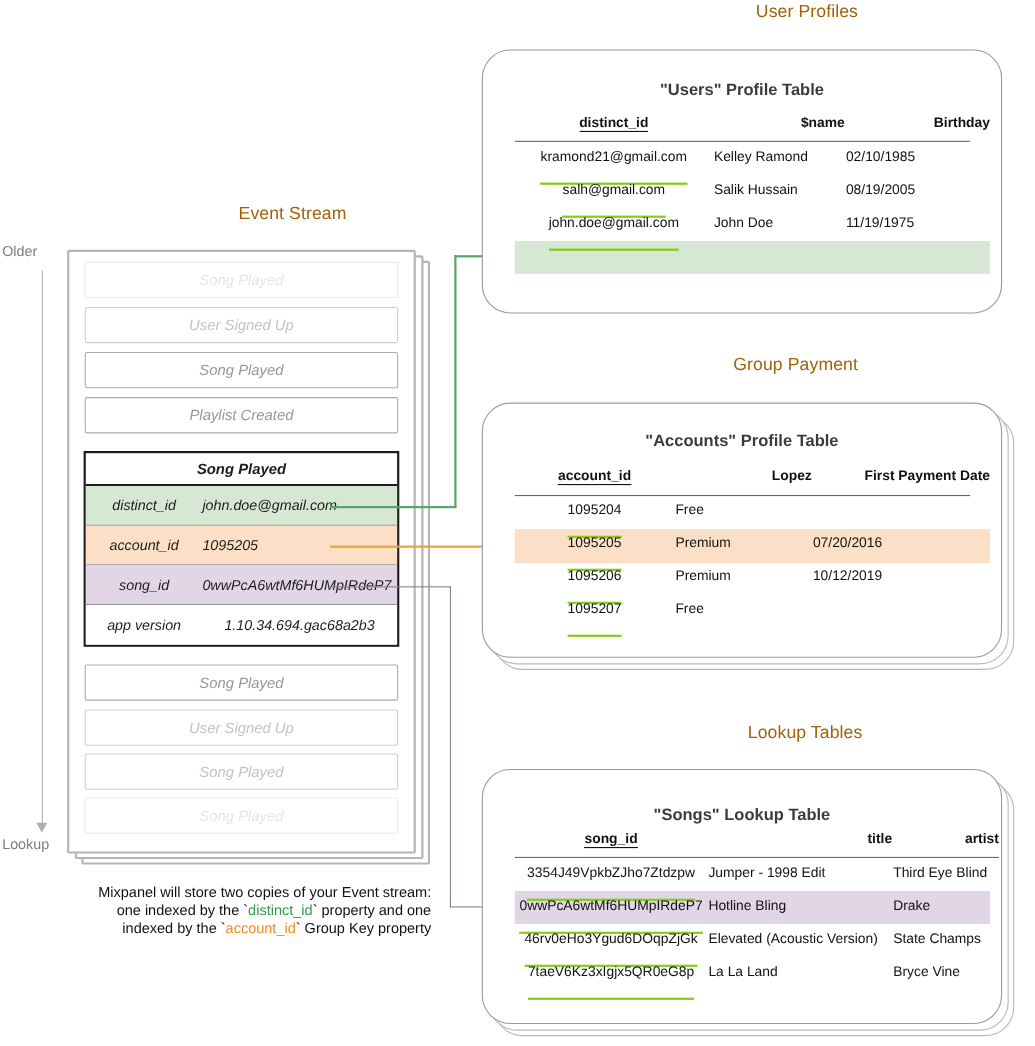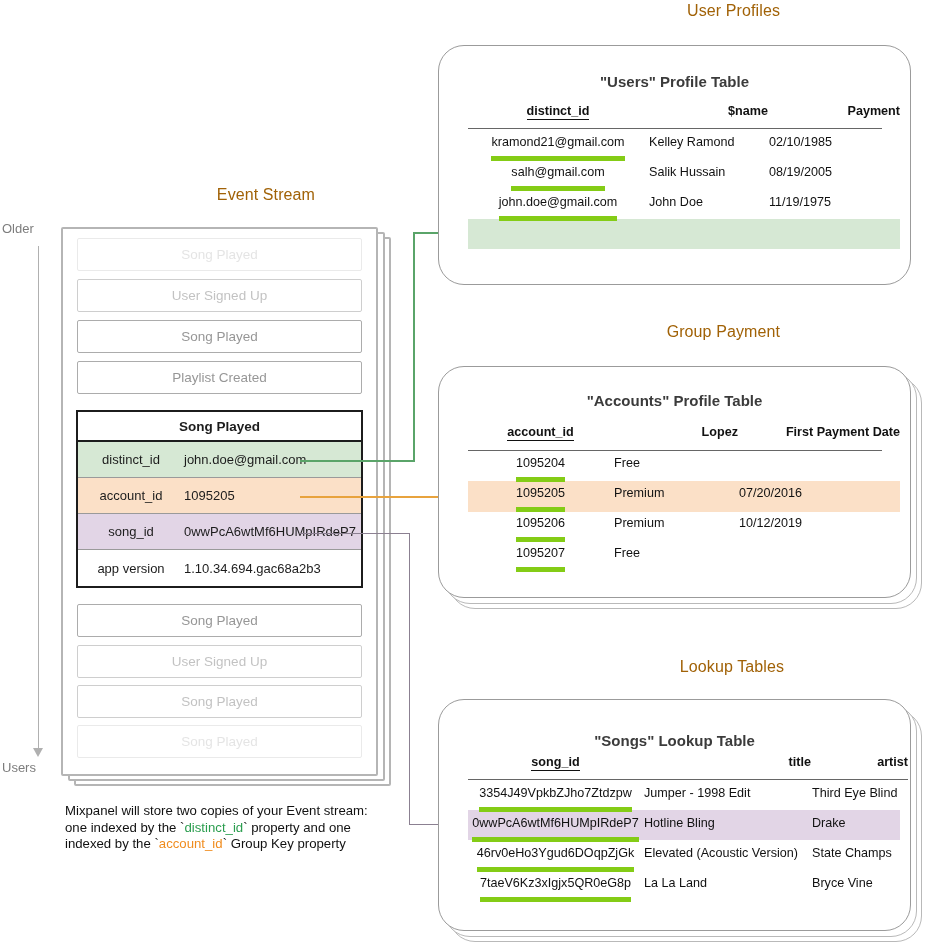--- a/index.html
+++ b/index.html
@@ -18,21 +18,21 @@
     font-size:16px;
     color:#a16207;
     text-align:right;
     letter-spacing:.1px;
     white-space:nowrap;
   }
 
   
   #event-stream-title{left:120px;top:186px;width:195px;}
 
-  .es-stack{position:absolute;border:2px solid #b5b5b5;background:#fff;border-radius:2px;}
+  .es-stack{position:absolute;border:2px solid #b5b5b5;background:#fff;border-radius:2px;font-style:italic;}
   #es-shadow2{left:74px;top:237px;width:313px;height:545px;}
   #es-shadow1{left:68px;top:232px;width:313px;height:545px;}
   #es-card{left:61px;top:227px;width:313px;height:545px;}
 
   .ev-row{
     position:absolute;left:14px;width:285px;height:33px;
     border:1px solid #8d8d8d;background:#fff;border-radius:2px;
     display:flex;align-items:center;justify-content:center;
     font-size:13.5px;color:#6f6f6f;box-sizing:border-box;
   }
@@ -47,38 +47,38 @@
   }
   #ev-expanded .ev-head{
     height:30px;display:flex;align-items:center;justify-content:center;
     font-size:13.5px;font-weight:bold;color:#1c1c1c;
     border-bottom:2px solid #1c1c1c;box-sizing:border-box;
   }
   #ev-expanded .ev-prop{
     height:36px;display:flex;align-items:center;
     border-bottom:1px solid #9a9a9a;box-sizing:border-box;font-size:13px;color:#1c1c1c;
   }
-  #ev-expanded .ev-prop:last-child{border-bottom:none;}
+  #ev-expanded .ev-prop:last-child{border-bottom:none;gap:20px;}
   .ev-prop .k{width:106px;text-align:center;}
   .ev-prop .v{flex:1;text-align:left;}
 
   
   #axis-older{position:absolute;left:2px;top:221px;font-size:13px;color:#7d7d7d;}
   #axis-newer{position:absolute;left:2px;top:760px;font-size:13px;color:#7d7d7d;}
   #axis-line{position:absolute;left:38px;top:246px;width:1px;height:506px;background:#b0b0b0;}
   #axis-arrow{
     position:absolute;left:33px;top:748px;width:0;height:0;
     border-left:5px solid transparent;border-right:5px solid transparent;
     border-top:9px solid #b0b0b0;
   }
 
   
   #stream-caption{
-    position:absolute;left:65px;top:803px;width:345px;
-    text-align:left;font-size:13.2px;line-height:16.5px;color:#111;
+    position:absolute;left:47px;top:803px;width:345px;
+    text-align:right;font-size:13.2px;line-height:16.5px;color:#111;
   }
   .c-green{color:#2a9d4e;}
   .c-orange{color:#f08c1e;}
 
   
   .pcard{
     position:absolute;background:#fff;
     border:1.6px solid #9b9b9b;border-radius:26px;
     box-sizing:border-box;overflow:hidden;
   }
@@ -99,40 +99,40 @@
   table.ptable th.c-id{text-align:center;}
   table.ptable th.c-id span{
     border-bottom:1.6px solid #111;padding-bottom:1px;
   }
   table.ptable tbody tr{height:30px;}
   table.ptable td{
     font-size:12.6px;color:#111;white-space:nowrap;vertical-align:middle;
   }
   table.ptable td.c-id{text-align:center;}
   table.ptable td.c-id span{
-    border-bottom:5px solid #84cc16;padding-bottom:7px;
+    border-bottom:2px solid #84cc16;padding-bottom:17px;
   }
   .hdr-rule{position:absolute;height:1.4px;background:#666;}
 
   .hl-band{position:absolute;}
 
   
   .conn{position:absolute;}
   .conn .seg{position:absolute;}
   .arrowhead{position:absolute;width:0;height:0;}
 </style>
 </head>
 <body>
 
 <div id="root">
 
   <div id="axis-older">Older</div>
   <div id="axis-line"></div>
   <div id="axis-arrow"></div>
-  <div id="axis-newer">Users</div>
+  <div id="axis-newer">Lookup</div>
 
   <div class="sect-title" id="event-stream-title">Event Stream</div>
 
   <div class="es-stack" id="es-shadow2"></div>
   <div class="es-stack" id="es-shadow1"></div>
   <div class="es-stack" id="es-card">
 
     <div class="ev-row f-05" style="top:9px;">Song Played</div>
     <div class="ev-row f-35" style="top:50px;">User Signed Up</div>
     <div class="ev-row f-70" style="top:91px;">Song Played</div>
@@ -212,21 +212,21 @@
   <table class="ptable" id="users-table" style="left:468px;top:104px;width:432px;">
     <colgroup>
         <col style="width:180px">
         <col style="width:120px">
         <col style="width:132px">
       </colgroup>
     <thead>
       <tr>
         <th class="c-id"><span>distinct_id</span></th>
         <th>$name</th>
-        <th>Payment</th>
+        <th>Birthday</th>
       </tr>
     </thead>
     <tbody>
       <tr>
         <td class="c-id"><span>kramond21@gmail.com</span></td>
         <td>Kelley Ramond</td>
         <td>02/10/1985</td>
       </tr>
       <tr>
         <td class="c-id"><span>salh@gmail.com</span></td>

